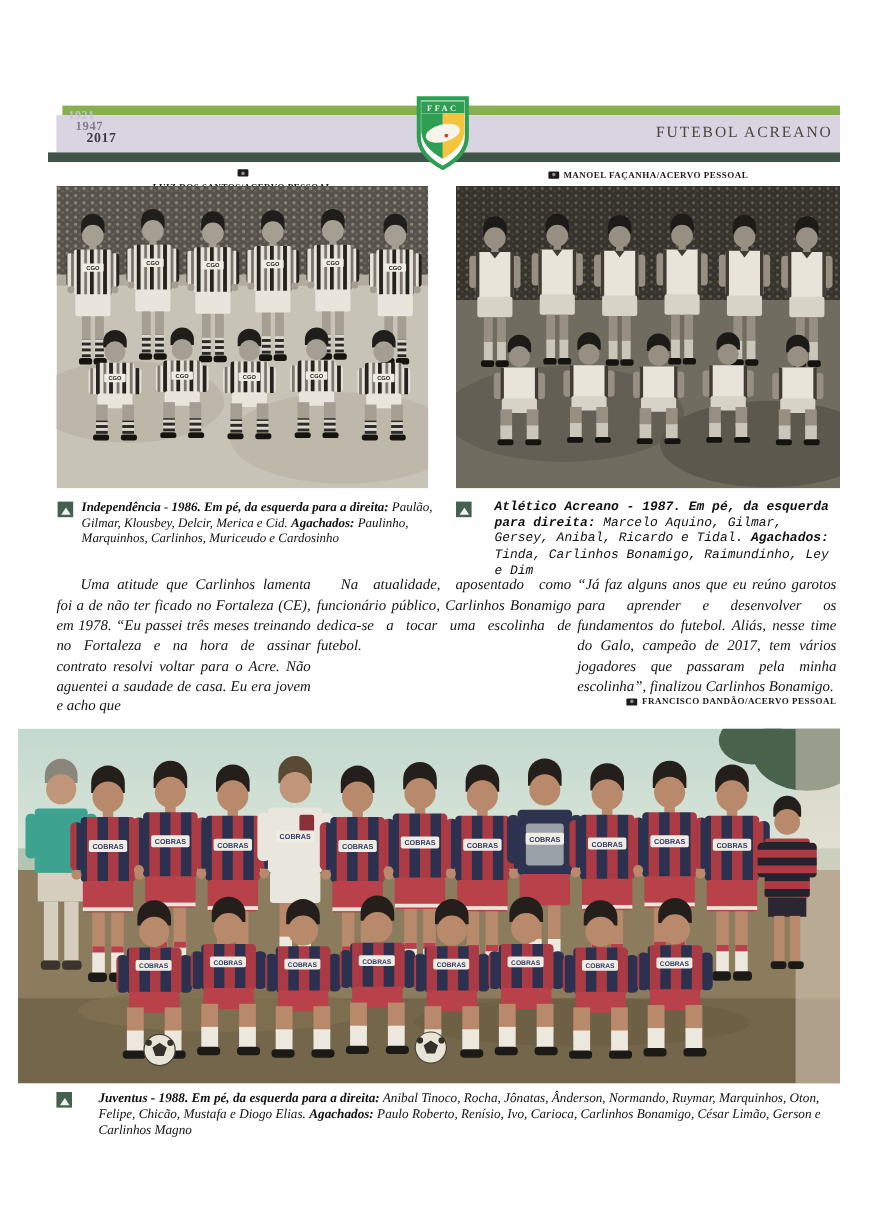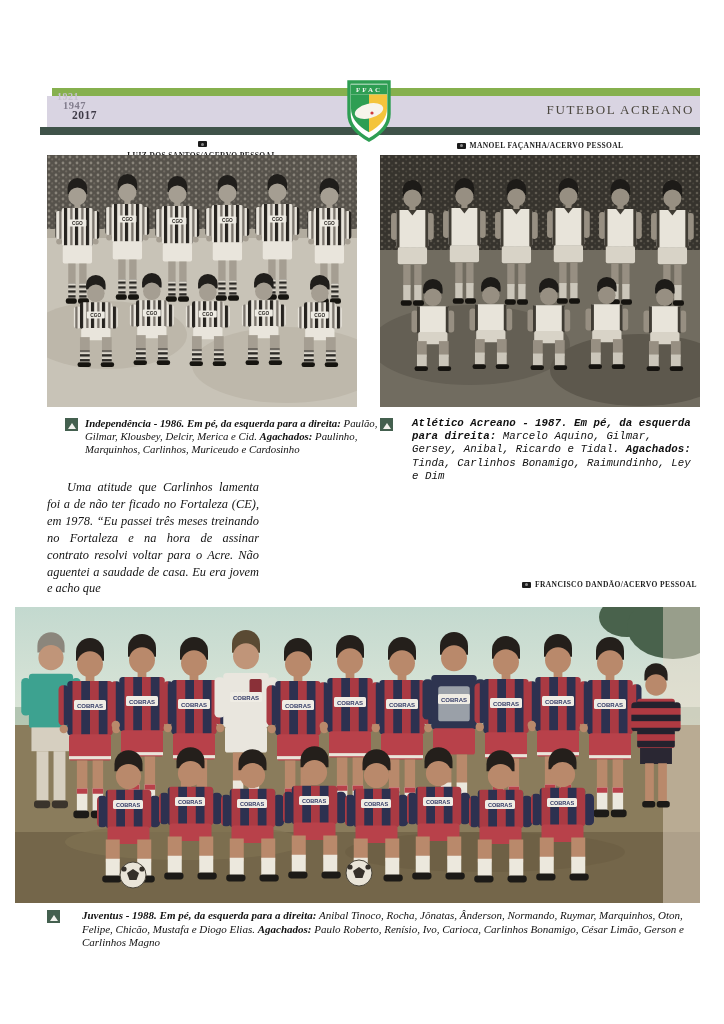--- a/index.html
+++ b/index.html
@@ -32,21 +32,21 @@
   
   .photo{position:absolute;overflow:hidden;}
   .photo svg{width:100%;height:100%;display:block;}
   .photo-a{left:47px;top:155px;width:310px;height:252px;}
   .photo-b{left:380px;top:155px;width:320px;height:252px;}
   .photo-c{left:15px;top:607px;width:685px;height:296px;}
   text.sp{text-anchor:middle;font-family:"Liberation Sans",sans-serif;font-weight:700;}
 
   
   .caption{position:absolute;font-style:italic;font-size:10.8px;line-height:13.2px;color:#101010;}
-  .cap-a{left:65px;top:417px;width:314px;font-style:italic;}
+  .cap-a{left:48px;top:417px;width:314px;font-style:italic;}
   .cap-b{left:380px;top:417px;width:322px;}
   .cap-c{left:47px;top:909px;width:648px;font-size:11px;line-height:13.6px;}
   .cap-icon{position:absolute;left:0;top:1px;width:13px;height:13px;background:#44604f;
             display:flex;align-items:flex-end;justify-content:center;}
   .cap-icon .tri{width:0;height:0;border-left:4.5px solid transparent;border-right:4.5px solid transparent;
                  border-bottom:6.5px solid #f2f2ee;margin-bottom:2px;}
   .cap-body{display:block;margin-left:20px;}
   .cap-b .cap-body{margin-left:32px;font-family:Liberation Mono, monospace;}
   .cap-c .cap-body{margin-left:35px;}
   .cap-lead{font-weight:700;}
@@ -275,20 +275,24 @@
       <span>Marcelo Aquino, Gilmar, Gersey, Anibal, Ricardo e Tidal.</span>
       <span class="cap-lead">Agachados:</span>
       <span>Tinda, Carlinhos Bonamigo, Raimundinho, Ley e Dim</span>
     </span>
   </div>
 
   <div class="col col-1">
     <p class="indent">Uma atitude que Carlinhos lamenta foi a de não ter ficado no Fortaleza (CE), em 1978. “Eu passei três meses treinando no Fortaleza e na hora de assinar contrato resolvi voltar para o Acre. Não aguentei a saudade de casa. Eu era jovem e acho que</p>
   </div>
   <div class="col col-2">
+    <p class="indent">Na atualidade, aposentado como funcionário público, Carlinhos Bonamigo dedica-se a tocar uma escolinha de futebol.</p>
+  </div>
+  <div class="col col-3">
+    <p>“Já faz alguns anos que eu reúno garotos para aprender e desenvolver os fundamentos do futebol. Aliás, nesse time do Galo, campeão de 2017, tem vários jogadores que passaram pela minha escolinha”, finalizou Carlinhos Bonamigo.</p>
   </div>
 
   <div class="credit credit-bottom">
     <span class="cam">
         <i></i>
       </span>
     <span>FRANCISCO DANDÃO/ACERVO PESSOAL</span>
   </div>
 
   <div class="photo photo-c">

